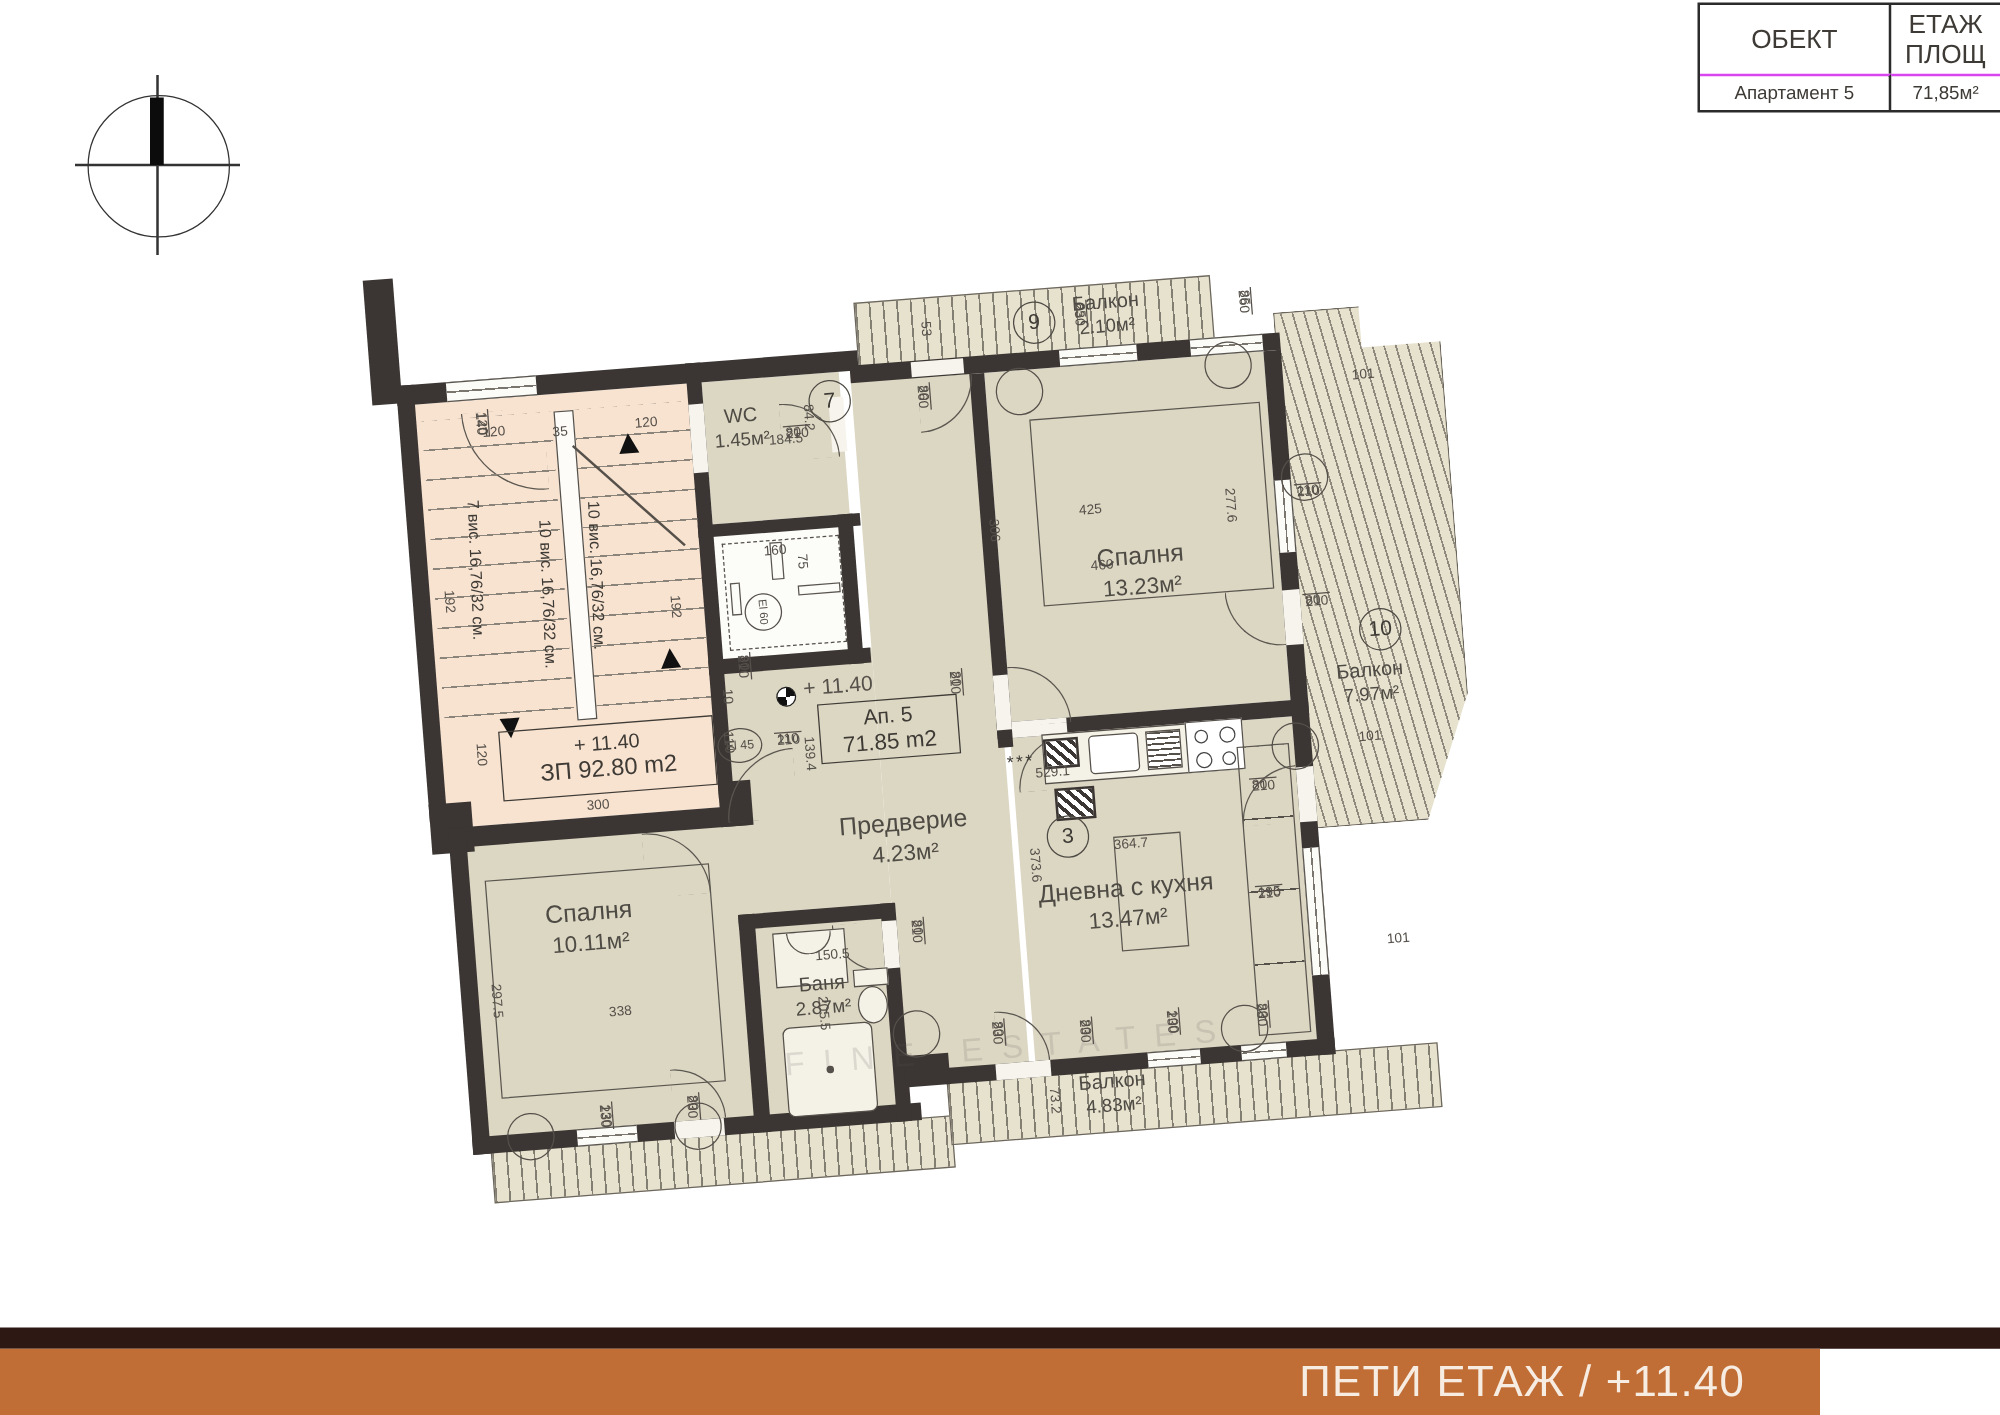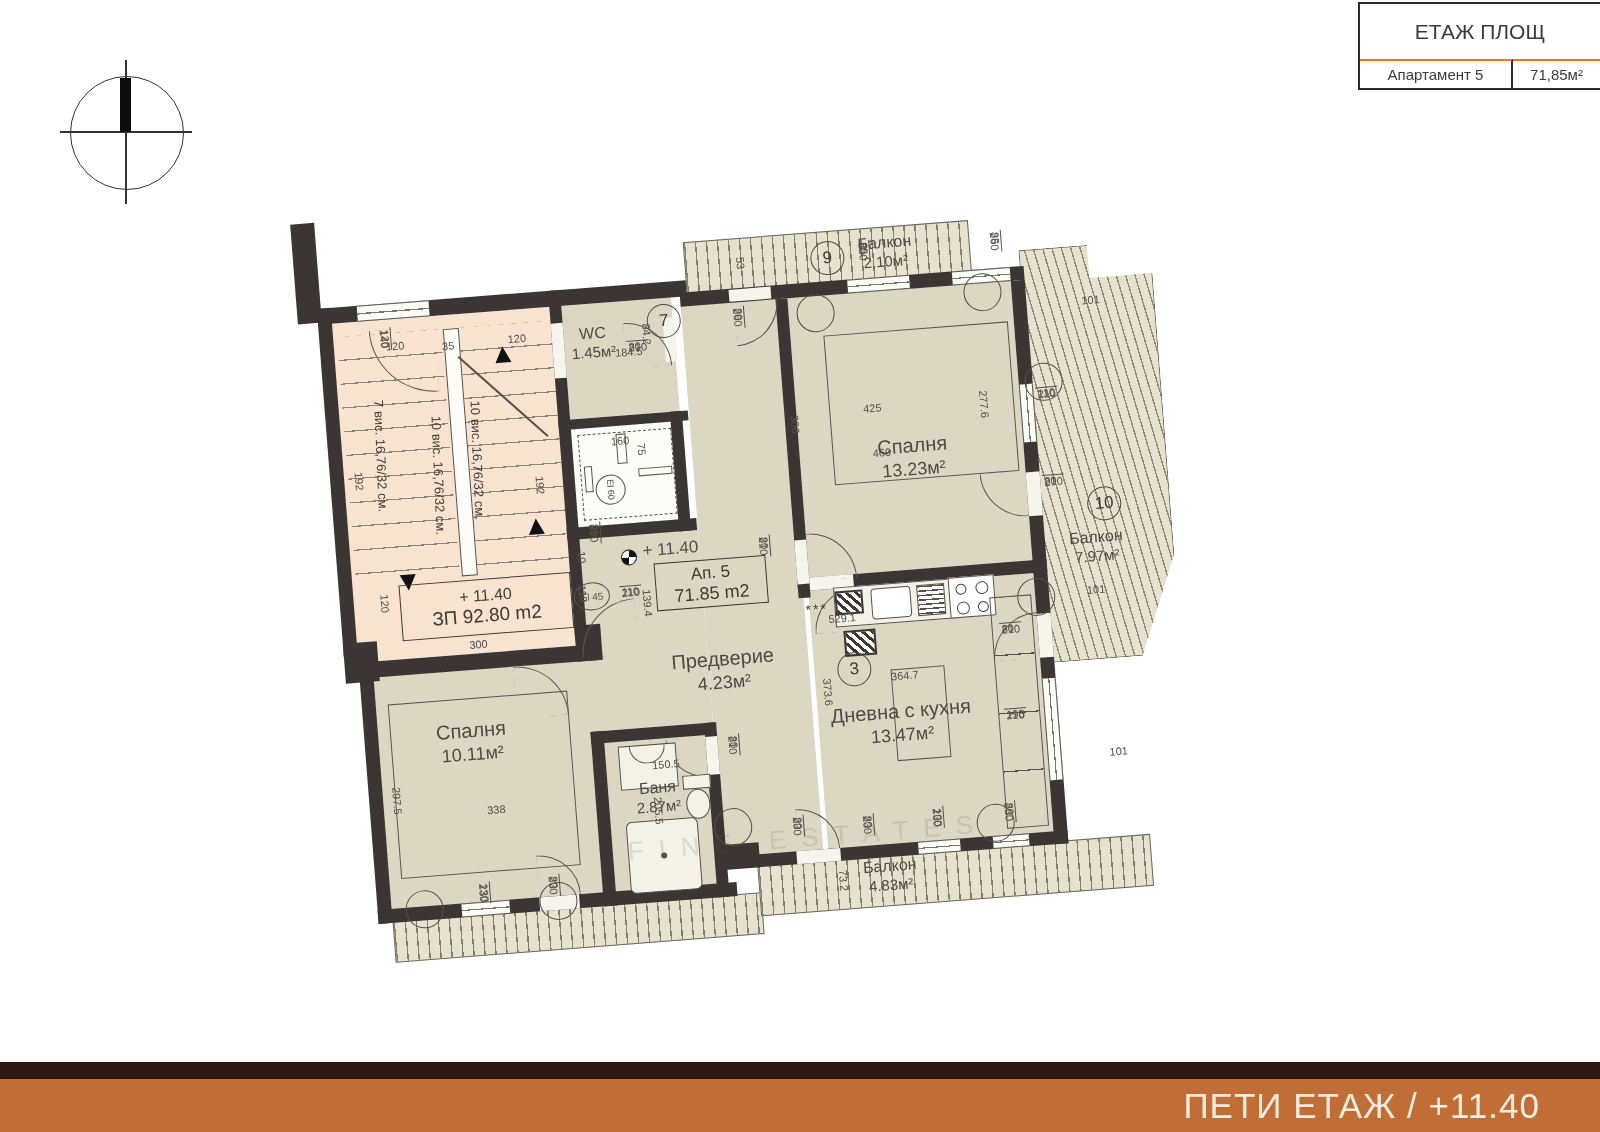--- a/index.html
+++ b/index.html
@@ -4,24 +4,24 @@
 <style>
   html,body{margin:0;padding:0;}
   body{width:1600px;height:1132px;position:relative;overflow:hidden;background:#ffffff;
        font-family:"Liberation Sans", sans-serif;color:#3e3a35;}
   
   .tb{position:absolute;left:1358px;top:2px;width:240px;border:2px solid #2b2b2b;background:#fff;}
   .tb .row{display:flex;}
   .tb .c1{width:151px;border-right:2px solid #2b2b2b;display:flex;align-items:center;justify-content:center;text-align:center;}
   .tb .c2{flex:1;display:flex;align-items:center;justify-content:center;text-align:center;}
   .tb .hdr{height:55px;font-size:21px;}
-  .tb .val{height:27px;border-top:2px solid #f97316;font-size:15px;}
+  .tb .val{height:27px;border-top:2px solid #d946ef;font-size:15px;}
   
   .stripe{position:absolute;left:0;top:1062px;width:1600px;height:17px;background:#2e1813;}
-  .bar{position:absolute;left:0;top:1079px;width:1600px;height:53px;background:#c06e36;
+  .bar{position:absolute;left:0;top:1079px;width:1456px;height:53px;background:#c06e36;
        display:flex;align-items:center;justify-content:flex-end;padding-right:60px;box-sizing:border-box;
        color:#f7ece1;font-size:35px;letter-spacing:1px;}
   
   .compass{position:absolute;left:70px;top:66px;width:130px;height:150px;}
   .compass .circ{position:absolute;left:0;top:10px;width:112px;height:112px;border:1.6px solid #333;border-radius:50%;}
   .compass .v{position:absolute;left:55px;top:-6px;width:1.6px;height:144px;background:#333;}
   .compass .h{position:absolute;left:-10px;top:65px;width:132px;height:1.6px;background:#333;}
   .compass .n{position:absolute;left:50px;top:12px;width:11px;height:54px;background:#0c0c0c;}
   
   .plan{position:absolute;left:300px;top:248px;width:860px;height:730px;
@@ -62,20 +62,21 @@
   .furn{border:1.2px solid #5a564f;}
   .hatchbox{border:2px solid #3b3633;background:repeating-linear-gradient(45deg,#3b3633 0 3px,#fff 3px 6.5px);}
   .wm{font-size:26px;letter-spacing:15px;color:rgba(95,90,84,0.16);white-space:nowrap;}
   .stars{font-size:14px;letter-spacing:2px;color:#3e3a35;}
 </style>
 </head>
 <body>
 
 <div class="tb">
   <div class="row">
+    <div class="c1 hdr">ОБЕКТ</div>
     <div class="c2 hdr">ЕТАЖ ПЛОЩ</div>
   </div>
   <div class="row">
     <div class="c1 val">Апартамент 5</div>
     <div class="c2 val">71,85м²</div>
   </div>
 </div>
 
 <div class="compass">
   <div class="v"></div>

